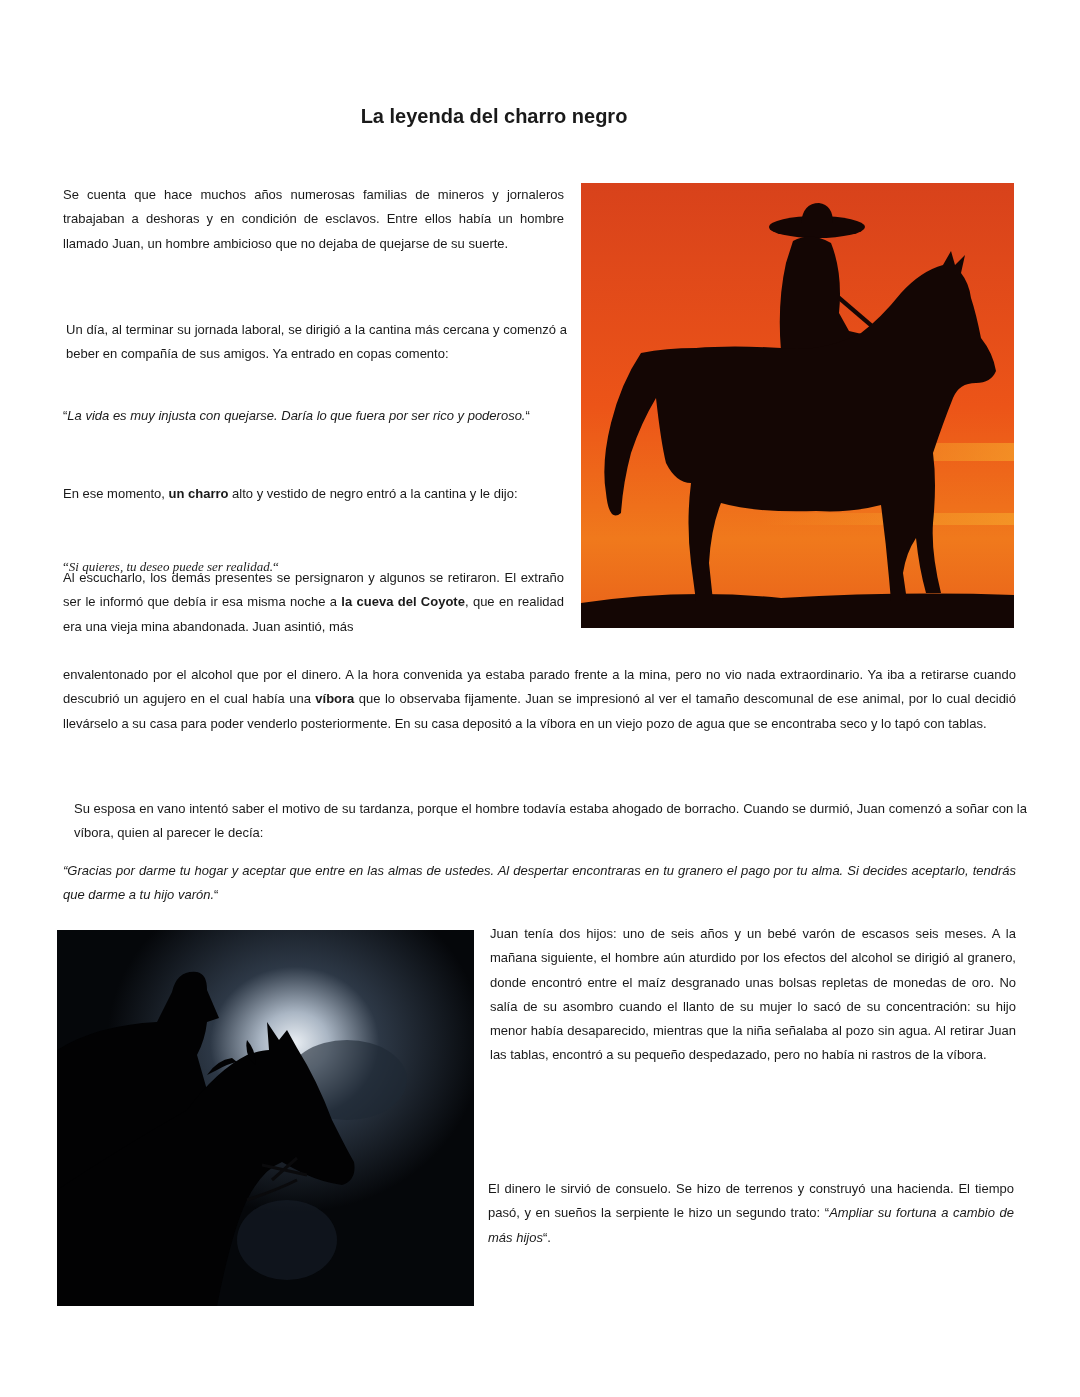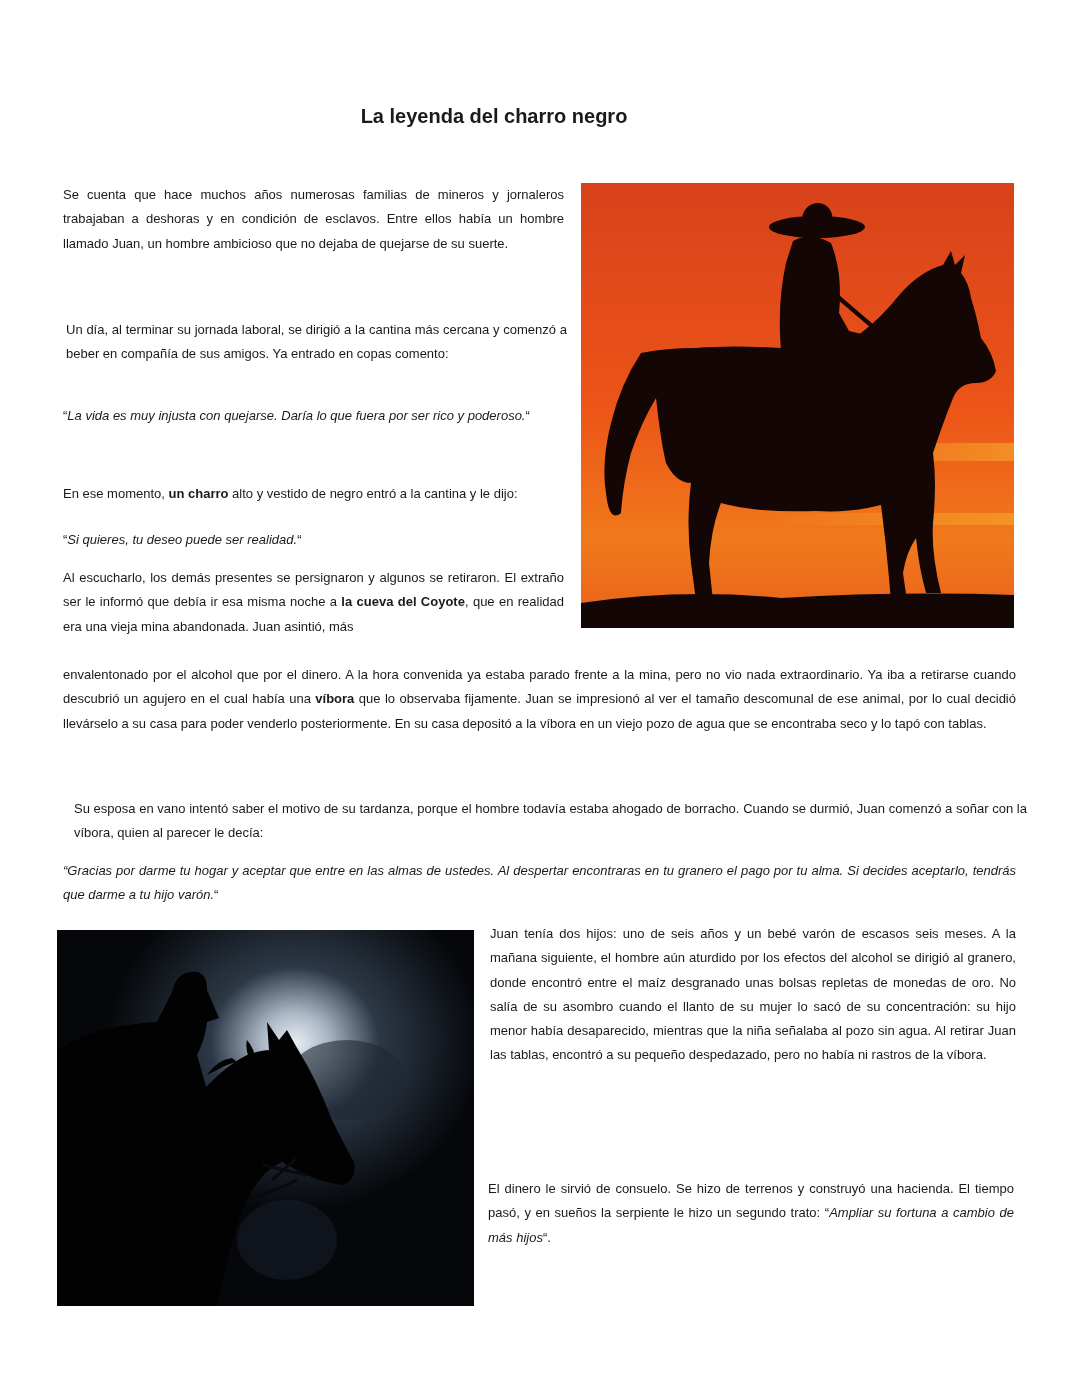--- a/index.html
+++ b/index.html
@@ -28,21 +28,21 @@
 <div class="title">La leyenda del charro negro</div>
 
 <p class="p" style="left:63px; top:183px; width:501px;"><span>Se cuenta que hace muchos años numerosas familias de mineros y jornaleros trabajaban a deshoras y en condición de esclavos. Entre ellos había un hombre llamado Juan, un hombre ambicioso que no dejaba de quejarse de su suerte.</span></p>
 
 <p class="p" style="left:66px; top:318px; width:501px;"><span>Un día, al terminar su jornada laboral, se dirigió a la cantina más cercana y comenzó a beber en compañía de sus amigos. Ya entrado en copas comento:</span></p>
 
 <p class="p" style="left:63px; top:404px; width:501px;"><span>“</span><i>La vida es muy injusta con quejarse. Daría lo que fuera por ser rico y poderoso.</i><span>“</span></p>
 
 <p class="p" style="left:63px; top:466px; width:501px;margin-top:16px;"><span>En ese momento, </span><b>un charro</b><span> alto y vestido de negro entró a la cantina y le dijo:</span></p>
 
-<p class="p" style="left:63px; top:528px; width:501px;"><span>“</span><i>Si quieres, tu deseo puede ser realidad.</i><span>“</span></p>
+<p class="p" style="left:63px; top:555px; width:501px;font-family:Liberation Serif, serif;"><span>“</span><i>Si quieres, tu deseo puede ser realidad.</i><span>“</span></p>
 
 <p class="p" style="left:63px; top:566px; width:501px;"><span>Al escucharlo, los demás presentes se persignaron y algunos se retiraron. El extraño ser le informó que debía ir esa misma noche a </span><b>la cueva del Coyote</b><span>, que en realidad era una vieja mina abandonada. Juan asintió, más</span></p>
 
 <p class="p" style="left:63px; top:663px; width:953px;"><span>envalentonado por el alcohol que por el dinero. A la hora convenida ya estaba parado frente a la mina, pero no vio nada extraordinario. Ya iba a retirarse cuando descubrió un agujero en el cual había una </span><b>víbora</b><span> que lo observaba fijamente. Juan se impresionó al ver el tamaño descomunal de ese animal, por lo cual decidió llevárselo a su casa para poder venderlo posteriormente. En su casa depositó a la víbora en un viejo pozo de agua que se encontraba seco y lo tapó con tablas.</span></p>
 
 <p class="p" style="left:74px; top:797px; width:953px;"><span>Su esposa en vano intentó saber el motivo de su tardanza, porque el hombre todavía estaba ahogado de borracho. Cuando se durmió, Juan comenzó a soñar con la víbora, quien al parecer le decía:</span></p>
 
 <p class="p" style="left:63px; top:859px; width:953px;"><i>“Gracias por darme tu hogar y aceptar que entre en las almas de ustedes. Al despertar encontraras en tu granero el pago por tu alma. Si decides aceptarlo, tendrás que darme a tu hijo varón.</i><span>“</span></p>
 
 <p class="p" style="left:490px; top:922px; width:526px;"><span>Juan tenía dos hijos: uno de seis años y un bebé varón de escasos seis meses. A la mañana siguiente, el hombre aún aturdido por los efectos del alcohol se dirigió al granero, donde encontró entre el maíz desgranado unas bolsas repletas de monedas de oro. No salía de su asombro cuando el llanto de su mujer lo sacó de su concentración: su hijo menor había desaparecido, mientras que la niña señalaba al pozo sin agua. Al retirar Juan las tablas, encontró a su pequeño despedazado, pero no había ni rastros de la víbora.</span></p>

